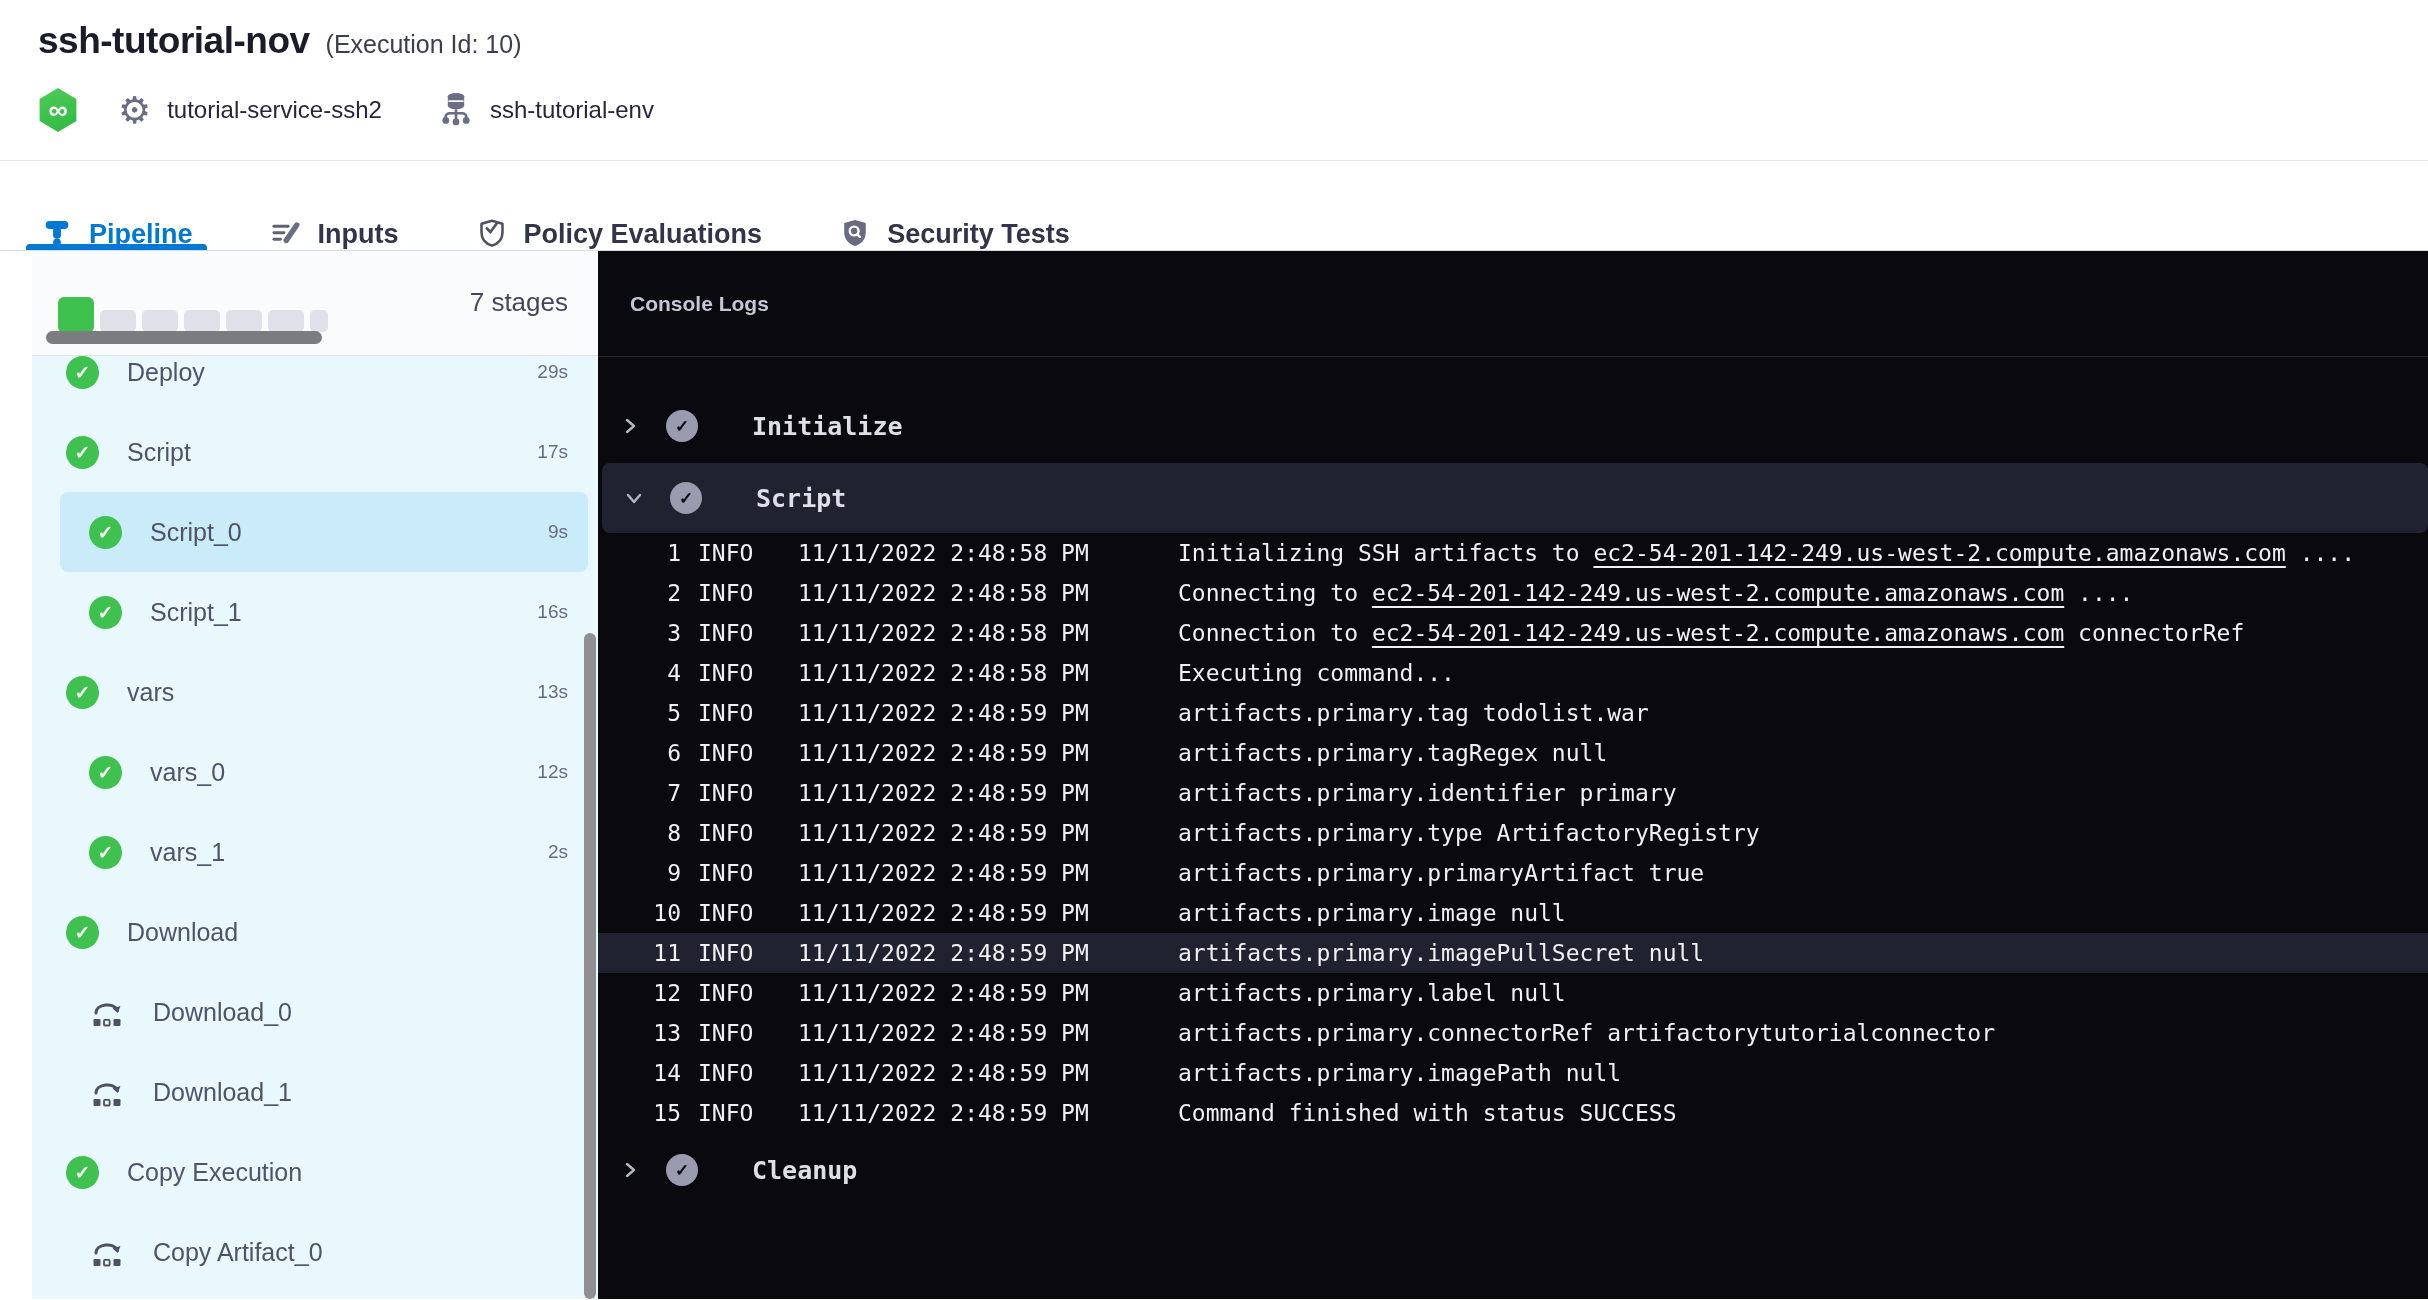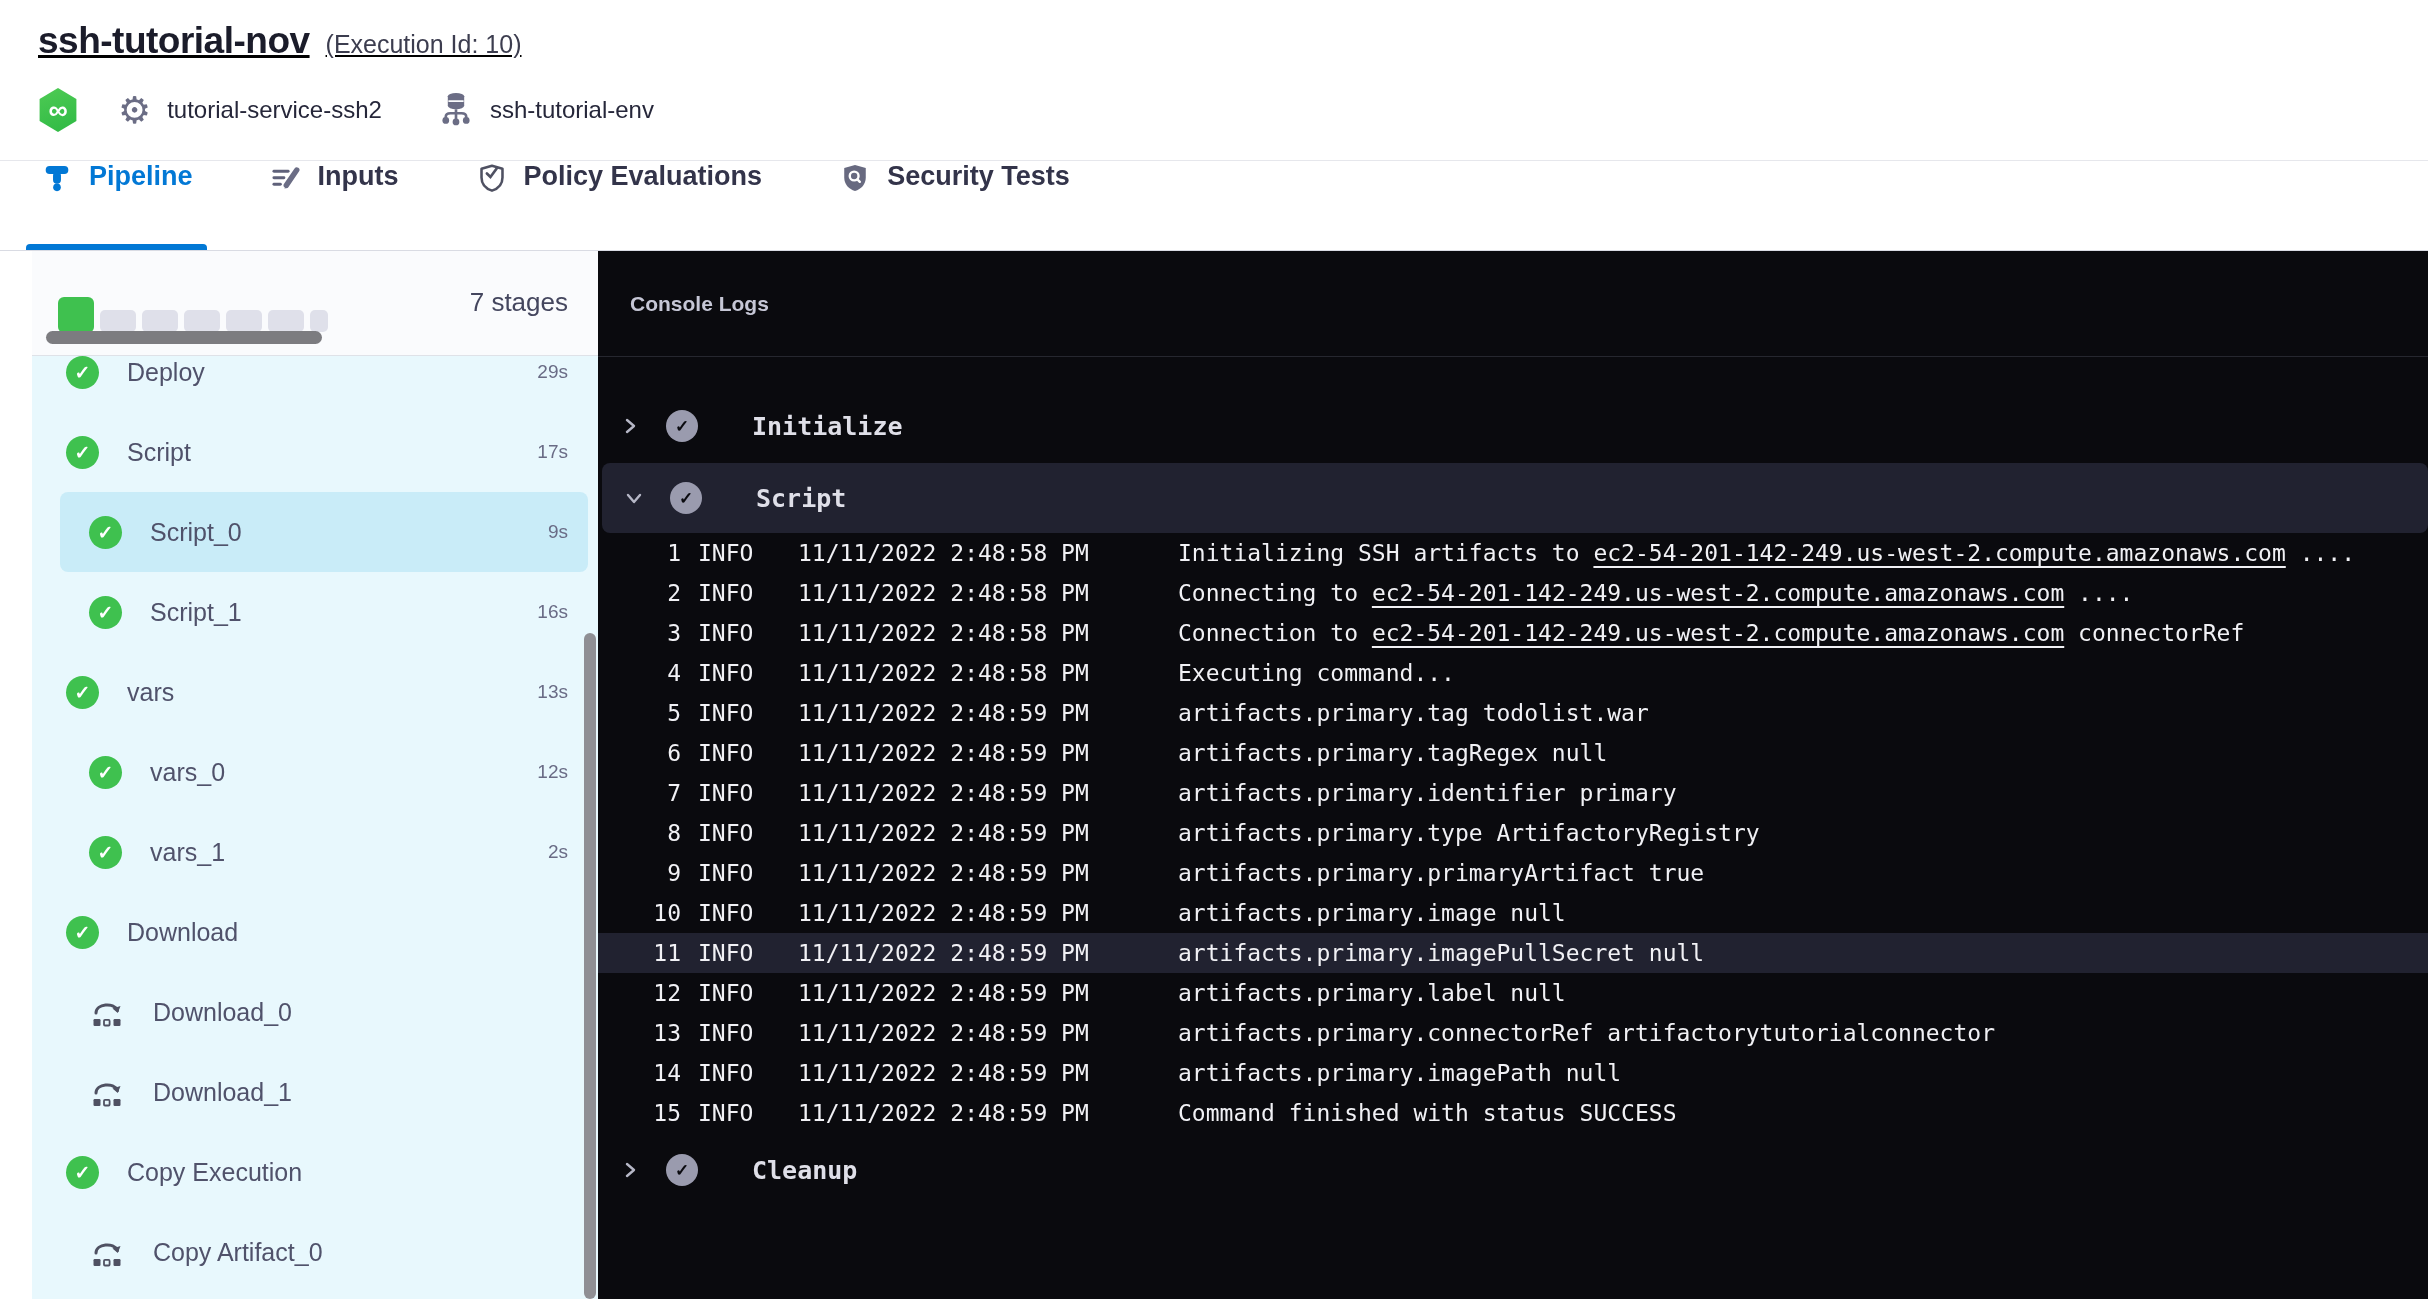--- a/index.html
+++ b/index.html
@@ -1,36 +1,36 @@
 <!DOCTYPE html>
 <html><head>
 <meta charset="utf-8">
 <style>
   * { margin:0; padding:0; box-sizing:border-box; }
   html,body { width:2428px; height:1300px; overflow:hidden; background:#ffffff;
               font-family:"Liberation Sans", sans-serif; }
 
   
   .page-header { height:161px; background:#ffffff; border-bottom:1px solid #e6e7ec; padding:20px 0 0 38px; }
-  .title-row { display:flex; align-items:baseline; gap:16px;text-decoration:underline; }
+  .title-row { display:flex; align-items:baseline; gap:16px; }
   .exec-title { font-size:37px; font-weight:700; color:#1b1c2a; letter-spacing:-0.5px; }
   .exec-id { font-size:25px; color:#3c3d4f; }
   .meta-row { display:flex; align-items:center; margin-top:26px; gap:16px; }
   .cd-hex { width:40px; height:44px; background:linear-gradient(160deg,#4ecb54,#2fb944);
             clip-path:polygon(50% 0,96% 25%,96% 75%,50% 100%,4% 75%,4% 25%);
             display:flex; align-items:center; justify-content:center;
             color:#ffffff; font-size:27px; font-weight:700; }
   .gear { font-family:"DejaVu Sans", sans-serif; font-size:37px; color:#6b6d85; margin-left:24px; line-height:1; }
   .meta-label { font-size:24px; color:#26273a;text-align:right; }
   .env-icon { margin-left:40px; }
 
   
   .tab-bar { height:90px; background:#ffffff; border-bottom:1px solid #d9dbe3;
              display:flex; align-items:stretch; padding-left:40px; gap:76px; }
-  .tab { position:relative; display:flex; align-items:flex-start; gap:15px; cursor:pointer; }
+  .tab { position:relative; display:flex; align-items:flex-end; gap:15px; cursor:pointer; }
   .tab-label { font-size:27px; font-weight:600; color:#33344a; }
   .tab.active .tab-label { color:#0278d5; font-weight:700; }
   .tab.active::after { content:""; position:absolute; left:-14px; right:-14px; bottom:0;
                        height:6px; border-radius:4px 4px 0 0; background:#0278d5; }
   .tab svg { display:block; }
 
   
   .content { display:flex; height:1048px;margin-left:32px; }
 
   

